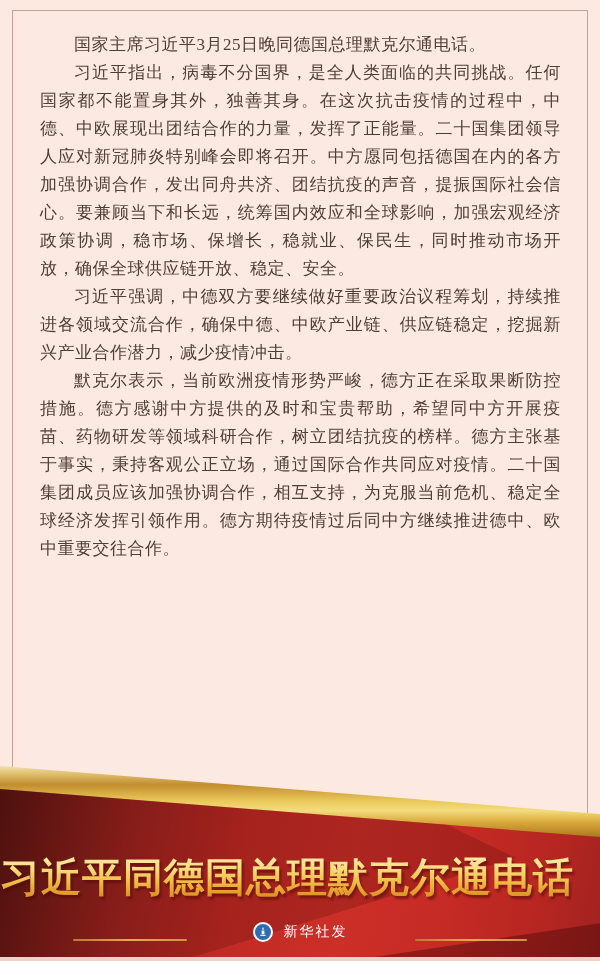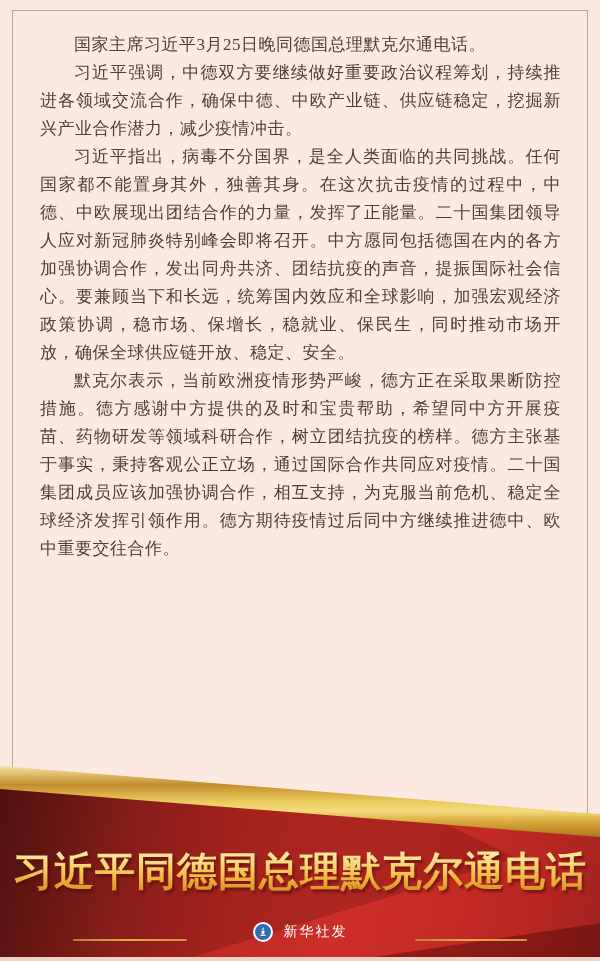--- a/index.html
+++ b/index.html
@@ -62,24 +62,23 @@
     background:rgba(40,0,0,0.18);
     clip-path:polygon(0 0, 62% 0, 86% 40%, 30% 100%, 0 100%);
   }
   .corner-wedge{
     position:absolute;inset:0;
     background:rgba(60,5,5,0.40);
     clip-path:polygon(58% 100%, 100% 78%, 100% 100%);
   }
   .banner-title{
     position:absolute;
-    left:0;top:58px;
+    left:0;top:64px;
     width:100%;
     margin:0;
-    text-align:center;
     font-family:"Liberation Sans", sans-serif;
     font-weight:900;
     font-size:40px;
     line-height:48px;
     letter-spacing:1px;
     color:#f0c14b;
     filter:drop-shadow(2px 3px 1px rgba(80,8,8,0.55));
     white-space:nowrap;
   }
   @supports ((-webkit-background-clip:text) or (background-clip:text)){
@@ -133,22 +132,22 @@
 </style>
 </head>
 <body>
 
 <div class="canvas">
 
   <div class="frame"></div>
 
   <div class="article">
     <p>国家主席习近平3月25日晚同德国总理默克尔通电话。</p>
+    <p>习近平指出，病毒不分国界，是全人类面临的共同挑战。任何国家都不能置身其外，独善其身。在这次抗击疫情的过程中，中德、中欧展现出团结合作的力量，发挥了正能量。二十国集团领导人应对新冠肺炎特别峰会即将召开。中方愿同包括德国在内的各方加强协调合作，发出同舟共济、团结抗疫的声音，提振国际社会信心。要兼顾当下和长远，统筹国内效应和全球影响，加强宏观经济政策协调，稳市场、保增长，稳就业、保民生，同时推动市场开放，确保全球供应链开放、稳定、安全。</p>
     <p>习近平强调，中德双方要继续做好重要政治议程筹划，持续推进各领域交流合作，确保中德、中欧产业链、供应链稳定，挖掘新兴产业合作潜力，减少疫情冲击。</p>
-    <p>习近平指出，病毒不分国界，是全人类面临的共同挑战。任何国家都不能置身其外，独善其身。在这次抗击疫情的过程中，中德、中欧展现出团结合作的力量，发挥了正能量。二十国集团领导人应对新冠肺炎特别峰会即将召开。中方愿同包括德国在内的各方加强协调合作，发出同舟共济、团结抗疫的声音，提振国际社会信心。要兼顾当下和长远，统筹国内效应和全球影响，加强宏观经济政策协调，稳市场、保增长，稳就业、保民生，同时推动市场开放，确保全球供应链开放、稳定、安全。</p>
     <p>默克尔表示，当前欧洲疫情形势严峻，德方正在采取果断防控措施。德方感谢中方提供的及时和宝贵帮助，希望同中方开展疫苗、药物研发等领域科研合作，树立团结抗疫的榜样。德方主张基于事实，秉持客观公正立场，通过国际合作共同应对疫情。二十国集团成员应该加强协调合作，相互支持，为克服当前危机、稳定全球经济发挥引领作用。德方期待疫情过后同中方继续推进德中、欧中重要交往合作。</p>
   </div>
 
   <div class="gold-stripe"></div>
 
   <div class="red-area">
     <div class="red-base"></div>
     <div class="seam-shade"></div>
     <div class="corner-wedge"></div>
 

